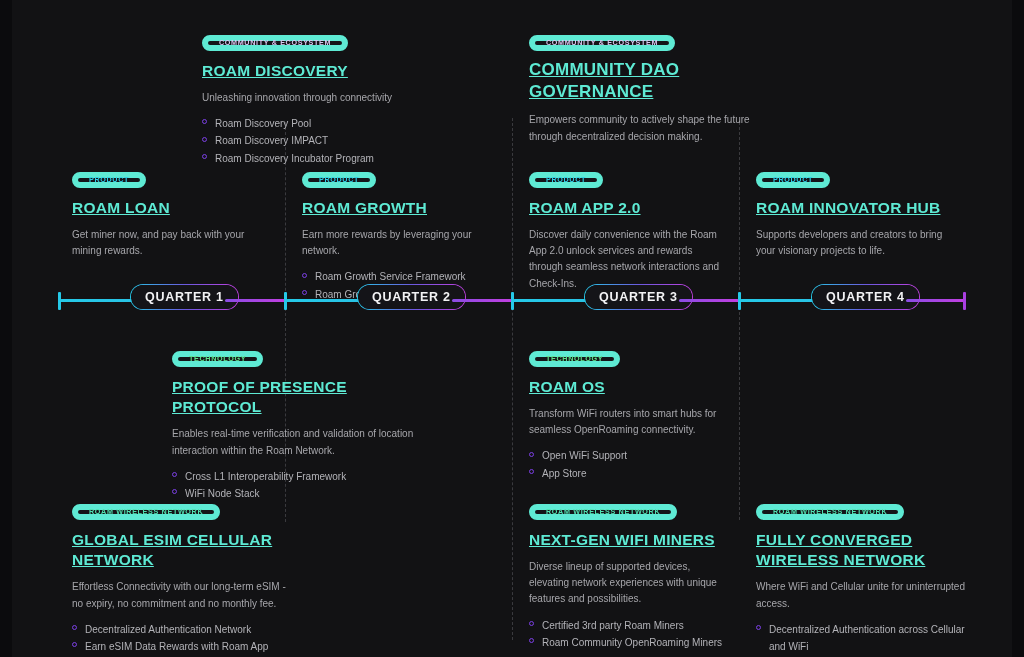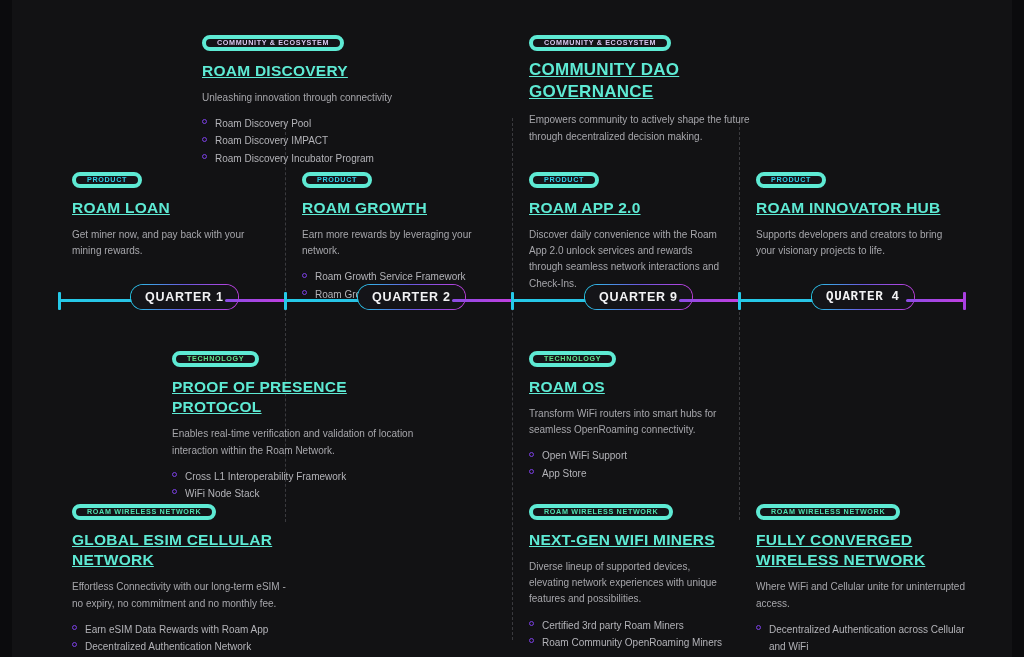--- a/index.html
+++ b/index.html
@@ -103,21 +103,21 @@
     position: absolute;
     z-index: 3;
   }
 
   .tag {
     display: inline-flex;
     align-items: center;
     justify-content: center;
     height: 16px;
     padding: 0 11px;
-    border: 4px solid #5eead4;
+    border: 6px solid #5eead4;
     border-radius: 10px;
     font-size: 7.2px;
     font-weight: 700;
     letter-spacing: 0.65px;
     white-space: nowrap;
     background: #141418;
   }
   .tag.community { color: #d9c7f0; }
   .tag.product   { color: #2ecfe8; }
   .tag.technology{ color: #5fe08a; }
@@ -188,27 +188,27 @@
 
     <div class="tl-seg" style="left:228px; width:84px; background:linear-gradient(90deg,#25c9e8,#29c2e4);"></div>
     <div class="q-pill" style="left:300px;">
       <span>QUARTER 2</span>
     </div>
     <div class="tl-seg" style="left:394px; width:60px; background:linear-gradient(90deg,#8b4ce4,#c13fe0);"></div>
     <div class="tl-tick" style="left:453px; background:#25c9e8;"></div>
 
     <div class="tl-seg" style="left:455px; width:84px; background:linear-gradient(90deg,#25c9e8,#29c2e4);"></div>
     <div class="q-pill" style="left:527px;">
-      <span>QUARTER 9</span>
+      <span>QUARTER 3</span>
     </div>
     <div class="tl-seg" style="left:621px; width:60px; background:linear-gradient(90deg,#8b4ce4,#c13fe0);"></div>
     <div class="tl-tick" style="left:680px; background:#25c9e8;"></div>
 
     <div class="tl-seg" style="left:682px; width:84px; background:linear-gradient(90deg,#25c9e8,#29c2e4);"></div>
-    <div class="q-pill" style="left:754px;font-family:Liberation Mono, monospace;">
+    <div class="q-pill" style="left:754px;">
       <span>QUARTER 4</span>
     </div>
     <div class="tl-seg" style="left:848px; width:59px; background:linear-gradient(90deg,#8b4ce4,#c13fe0);"></div>
     <div class="tl-tick" style="left:905px; background:#a93fe0;"></div>
   </div>
 
   <div class="card" style="left:202px; top:31px; width:270px;">
     <span class="tag community">COMMUNITY &amp; ECOSYSTEM</span>
     <h3>ROAM DISCOVERY</h3>
     <p class="desc">Unleashing innovation through connectivity</p>
@@ -271,22 +271,22 @@
       <li><span class="dot"></span><span>Open WiFi Support</span></li>
       <li><span class="dot"></span><span>App Store</span></li>
     </ul>
   </div>
 
   <div class="card" style="left:72px; top:500px; width:215px;">
     <span class="tag wireless">ROAM WIRELESS NETWORK</span>
     <h3>GLOBAL ESIM CELLULAR NETWORK</h3>
     <p class="desc">Effortless Connectivity with our long-term eSIM - no expiry, no commitment and no monthly fee.</p>
     <ul>
+      <li><span class="dot"></span><span>Decentralized Authentication Network</span></li>
       <li><span class="dot"></span><span>Earn eSIM Data Rewards with Roam App</span></li>
-      <li><span class="dot"></span><span>Decentralized Authentication Network</span></li>
     </ul>
   </div>
 
   <div class="card" style="left:529px; top:500px; width:195px;">
     <span class="tag wireless">ROAM WIRELESS NETWORK</span>
     <h3>NEXT-GEN WIFI MINERS</h3>
     <p class="desc">Diverse lineup of supported devices, elevating network experiences with unique features and possibilities.</p>
     <ul>
       <li><span class="dot"></span><span>Certified 3rd party Roam Miners</span></li>
       <li><span class="dot"></span><span>Roam Community OpenRoaming Miners</span></li>

